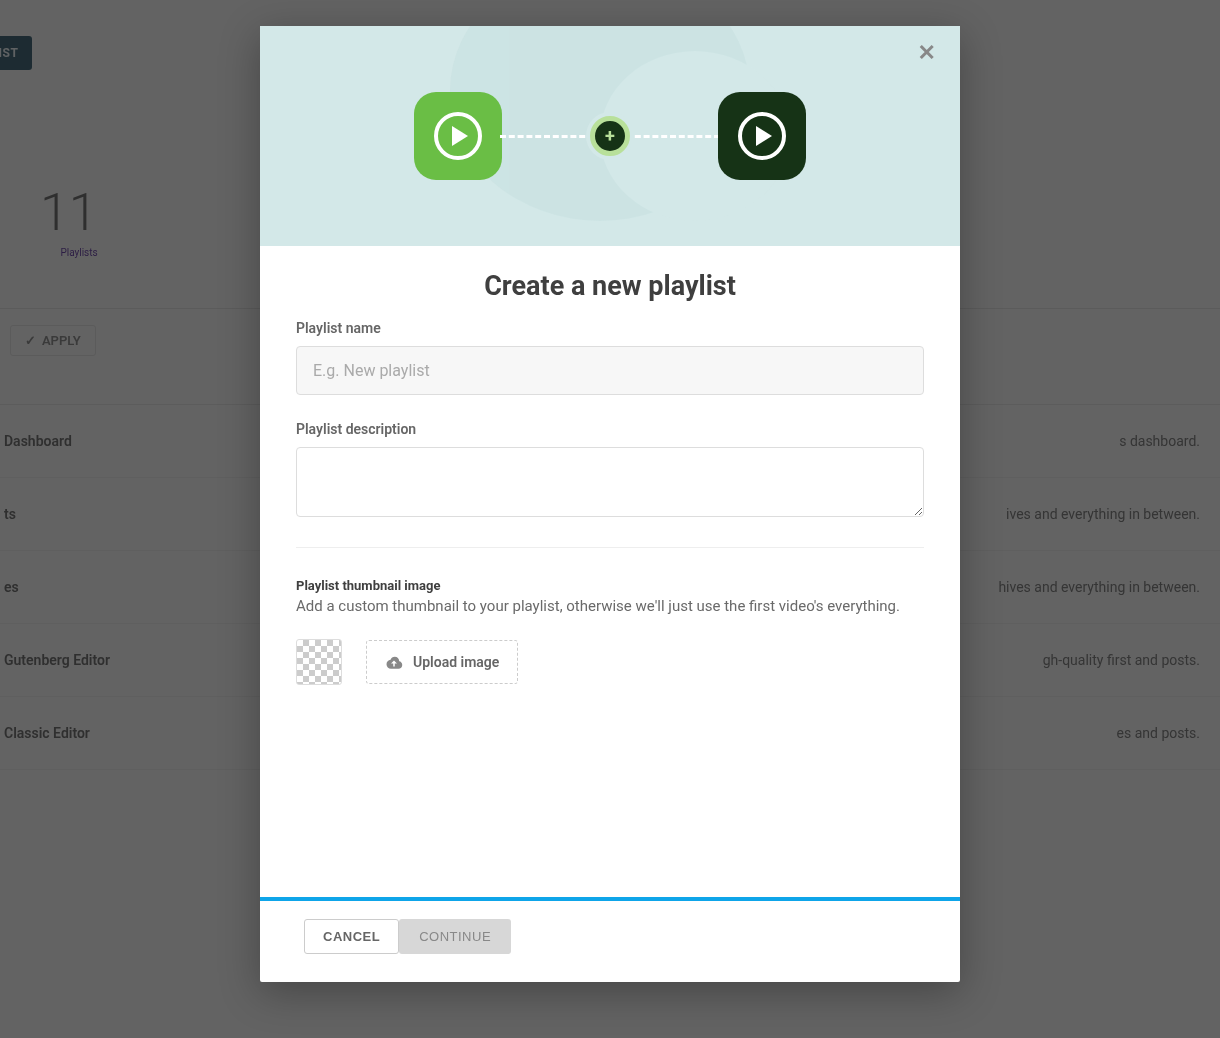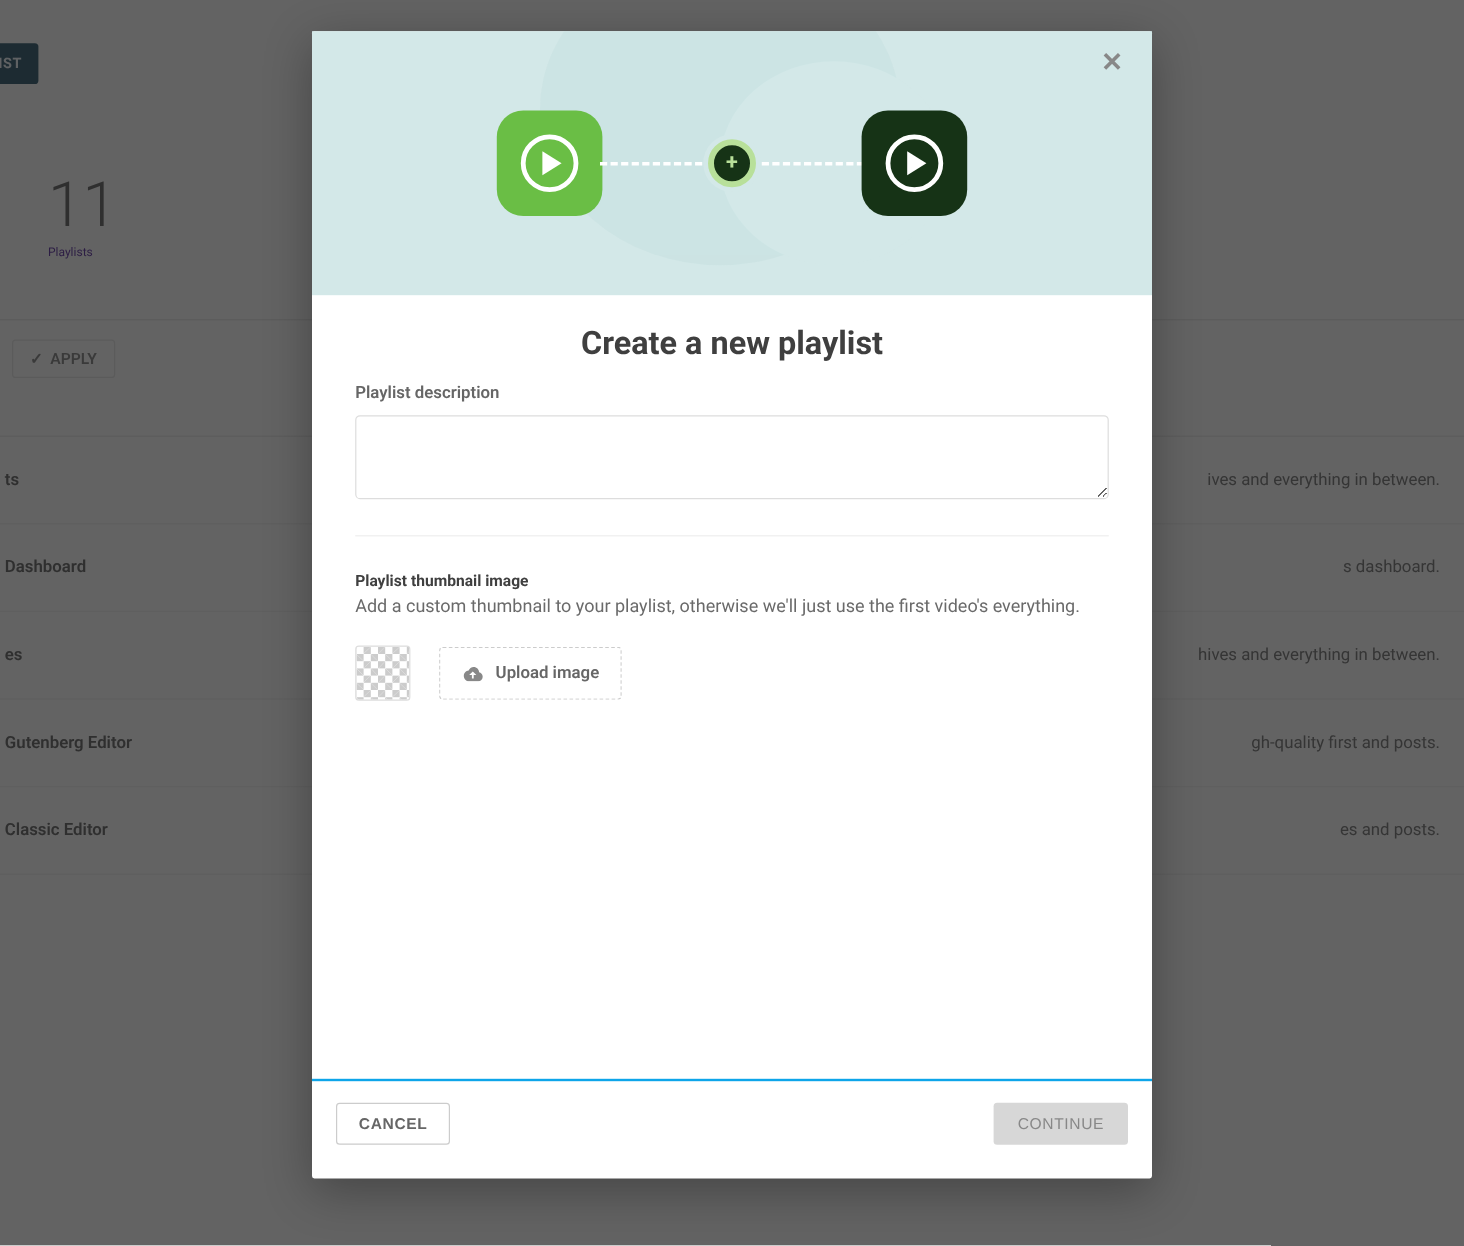--- a/index.html
+++ b/index.html
@@ -31,21 +31,22 @@
       margin-left: -80px;
       letter-spacing: 0.5px;
     }
     .stats-row {
       display: flex;
       gap: 120px;
       margin-top: 70px;
       margin-left: 40px;
     }
     .stat {
-      text-align: left;
+      text-align: right;
+      margin-top: 42px;
     }
     .stat-num {
       font-size: 52px;
       font-weight: 300;
       color: #555;
     }
     .stat-label {
       font-size: 10px;
       color: #4c1d95;
       margin-top: 4px;
@@ -286,24 +287,23 @@
       gap: 10px;
       font-size: 14px;
       font-weight: 600;
       color: #666;
       cursor: pointer;
     }
     .cloud-icon-svg { width: 18px; height: 14px; }
 
     
     .modal-footer {
-      border-top: 2px solid #0ea5e9;
-      padding: 18px 20px 28px;
-      display: flex;
-      justify-content: space-between;
+      border-top: 4px solid #0ea5e9;
+      padding: 18px 44px 28px;
+      display: flex;
       align-items: center;
     }
     .btn-outline {
       border: 1px solid #ccc;
       background: #fff;
       color: #666;
       font-weight: 700;
       font-size: 13px;
       padding: 9px 18px;
       border-radius: 3px;
@@ -339,26 +339,26 @@
 
   <div class="apply-chip">
     <span>✓</span>
     <span>APPLY</span>
   </div>
 
   <hr class="hr2">
 
   <div class="bg-rows">
     <div class="bg-row">
+      <div class="left">Dashboard</div>
+      <div class="right">s dashboard.</div>
+    </div>
+    <div class="bg-row">
       <div class="left">ts</div>
       <div class="right">ives and everything in between.</div>
-    </div>
-    <div class="bg-row">
-      <div class="left">Dashboard</div>
-      <div class="right">s dashboard.</div>
     </div>
     <div class="bg-row">
       <div class="left">es</div>
       <div class="right">hives and everything in between.</div>
     </div>
     <div class="bg-row">
       <div class="left">Gutenberg Editor</div>
       <div class="right">gh-quality first and posts.</div>
     </div>
     <div class="bg-row">
@@ -390,20 +390,24 @@
           <div class="play-ring">
               <div class="play-tri"></div>
             </div>
         </div>
       </div>
     </div>
 
     <div class="modal-body">
       <h2 class="modal-title">Create a new playlist</h2>
 
+      <div class="field">
+        <label class="field-label">Playlist name</label>
+        <input class="text-input" type="text" placeholder="E.g. New playlist" style="">
+      </div>
 
       <div class="field">
         <label class="field-label">Playlist description</label>
         <textarea class="textarea" style=""></textarea>
       </div>
 
       <hr class="divider">
 
       <h3 class="thumb-heading">Playlist thumbnail image</h3>
       <p class="thumb-desc">Add a custom thumbnail to your playlist, otherwise we'll just use the first video's everything.</p>

